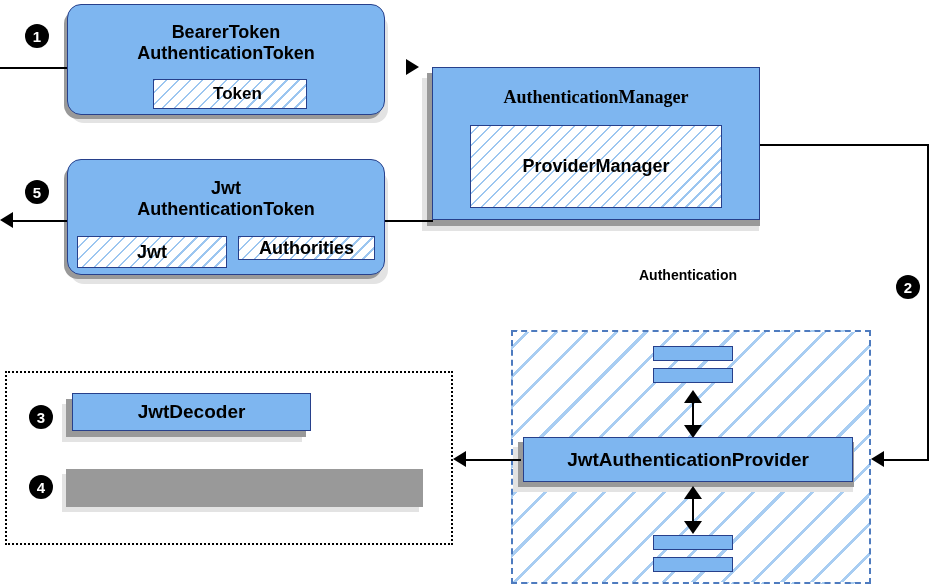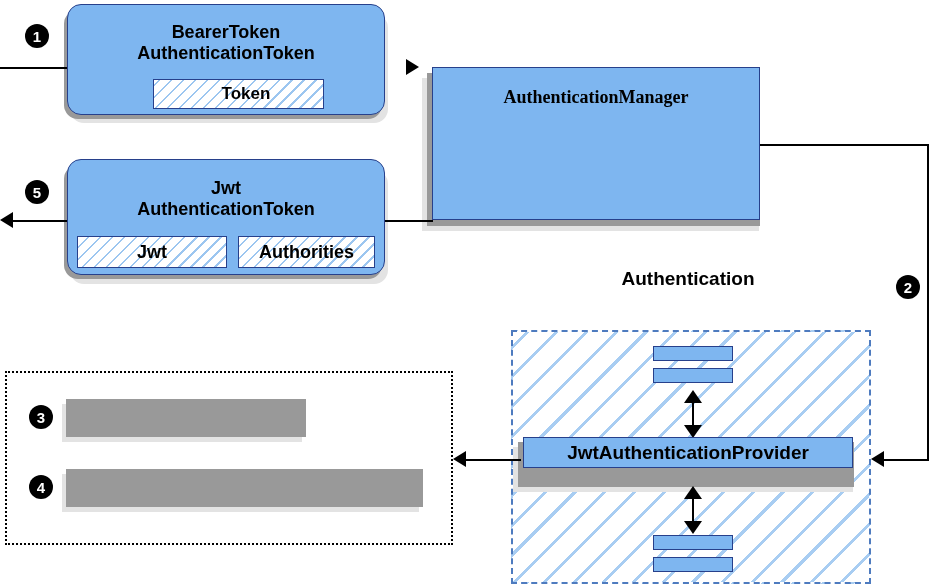--- a/index.html
+++ b/index.html
@@ -144,92 +144,98 @@
   <div class="bullet" style="left:25px;top:24px;">1</div>
 
   <div class="shadow-light rounded" style="left:70px;top:14px;width:318px;height:109px;"></div>
   <div class="shadow-dark rounded" style="left:64px;top:10px;width:318px;height:109px;"></div>
   <div class="node rounded" style="left:67px;top:4px;width:318px;height:111px;font-size:18px;">
     <div style="margin-top:-34px;">
       <div>BearerToken</div>
       <div>AuthenticationToken</div>
     </div>
   </div>
-  <div class="slot hatch" style="left:153px;top:79px;width:171px;height:30px;font-size:17px;padding-left:15px;">
+  <div class="slot hatch" style="left:153px;top:79px;width:154px;height:30px;font-size:17px;padding-left:15px;">
     <span>Token</span>
   </div>
 
   <div class="shadow-light" style="left:422px;top:78px;width:337px;height:153px;"></div>
   <div class="shadow-dark" style="left:427px;top:73px;width:333px;height:153px;"></div>
   <div class="node" style="left:432px;top:67px;width:328px;height:153px;font-size:18px;">
     <div style="margin-top:-92px;font-family:Liberation Serif, serif;">AuthenticationManager</div>
+  </div>
+  <div class="slot hatch" style="left:470px;top:125px;width:252px;height:83px;font-size:18px;">
+    <span>ProviderManager</span>
   </div>
 
   <div class="hline" style="left:759px;top:144px;width:170px;"></div>
   <div class="vline" style="left:927px;top:144px;height:316px;"></div>
   <div class="hline" style="left:884px;top:459px;width:45px;"></div>
   <div class="arrow arrow-left" style="left:871px;top:451px;"></div>
 
   <div class="bullet" style="left:896px;top:275px;">2</div>
 
   <div class="shadow-light rounded" style="left:70px;top:170px;width:318px;height:114px;"></div>
   <div class="shadow-dark rounded" style="left:64px;top:165px;width:318px;height:114px;"></div>
   <div class="node rounded" style="left:67px;top:159px;width:318px;height:116px;font-size:18px;">
     <div style="margin-top:-36px;">
       <div>Jwt</div>
       <div>AuthenticationToken</div>
     </div>
   </div>
   <div class="slot hatch" style="left:77px;top:236px;width:150px;height:32px;font-size:18px;">
     <span>Jwt</span>
   </div>
-  <div class="slot hatch" style="left:238px;top:236px;width:137px;height:32px;font-size:18px;">
+  <div class="slot hatch" style="left:238px;top:236px;width:137px;height:24px;font-size:18px;">
     <span>Authorities</span>
   </div>
 
   <div class="hline" style="left:385px;top:220px;width:48px;"></div>
   <div class="hline" style="left:8px;top:220px;width:62px;"></div>
   <div class="arrow arrow-left" style="left:0px;top:212px;"></div>
 
   <div class="bullet" style="left:25px;top:180px;">5</div>
 
-  <div class="label" style="left:563px;top:268px;width:250px;font-size:19px;">
+  <div class="label" style="left:563px;top:268px;width:250px;font-size:14px;">
     <div>Authentication</div>
   </div>
 
   <div class="dashed-blue hatch-strong" style="left:511px;top:330px;width:360px;height:254px;"></div>
 
   <div class="minibar" style="left:653px;top:346px;width:80px;height:15px;"></div>
   <div class="minibar" style="left:653px;top:368px;width:80px;height:15px;"></div>
 
   <div class="vline" style="left:692px;top:398px;height:36px;"></div>
   <div class="arrow arrow-up" style="left:684px;top:390px;"></div>
   <div class="arrow arrow-down" style="left:684px;top:425px;"></div>
 
   <div class="shadow-light" style="left:513px;top:447px;width:340px;height:45px;"></div>
   <div class="shadow-dark" style="left:518px;top:442px;width:336px;height:45px;"></div>
-  <div class="node" style="left:523px;top:437px;width:330px;height:31px;font-size:19px;">
+  <div class="node" style="left:523px;top:437px;width:330px;height:45px;font-size:19px;">
     <span>JwtAuthenticationProvider</span>
   </div>
 
   <div class="vline" style="left:692px;top:494px;height:36px;"></div>
   <div class="arrow arrow-up" style="left:684px;top:486px;"></div>
   <div class="arrow arrow-down" style="left:684px;top:521px;"></div>
 
   <div class="minibar" style="left:653px;top:535px;width:80px;height:15px;"></div>
   <div class="minibar" style="left:653px;top:557px;width:80px;height:15px;"></div>
 
   <div class="hline" style="left:466px;top:459px;width:55px;"></div>
   <div class="arrow arrow-left" style="left:453px;top:451px;"></div>
 
   <div class="dotted-box" style="left:5px;top:371px;width:448px;height:174px;"></div>
 
   <div class="bullet" style="left:29px;top:405px;">3</div>
 
   <div class="shadow-light" style="left:62px;top:404px;width:240px;height:38px;"></div>
   <div class="shadow-dark" style="left:66px;top:399px;width:240px;height:38px;"></div>
+  <div class="node" style="left:72px;top:393px;width:239px;height:38px;font-size:19px;">
+    <span>JwtDecoder</span>
+  </div>
 
   <div class="bullet" style="left:29px;top:475px;">4</div>
 
   <div class="shadow-light" style="left:62px;top:474px;width:357px;height:38px;"></div>
   <div class="shadow-dark" style="left:66px;top:469px;width:357px;height:38px;"></div>
 
 </div>
 
 </body></html>

